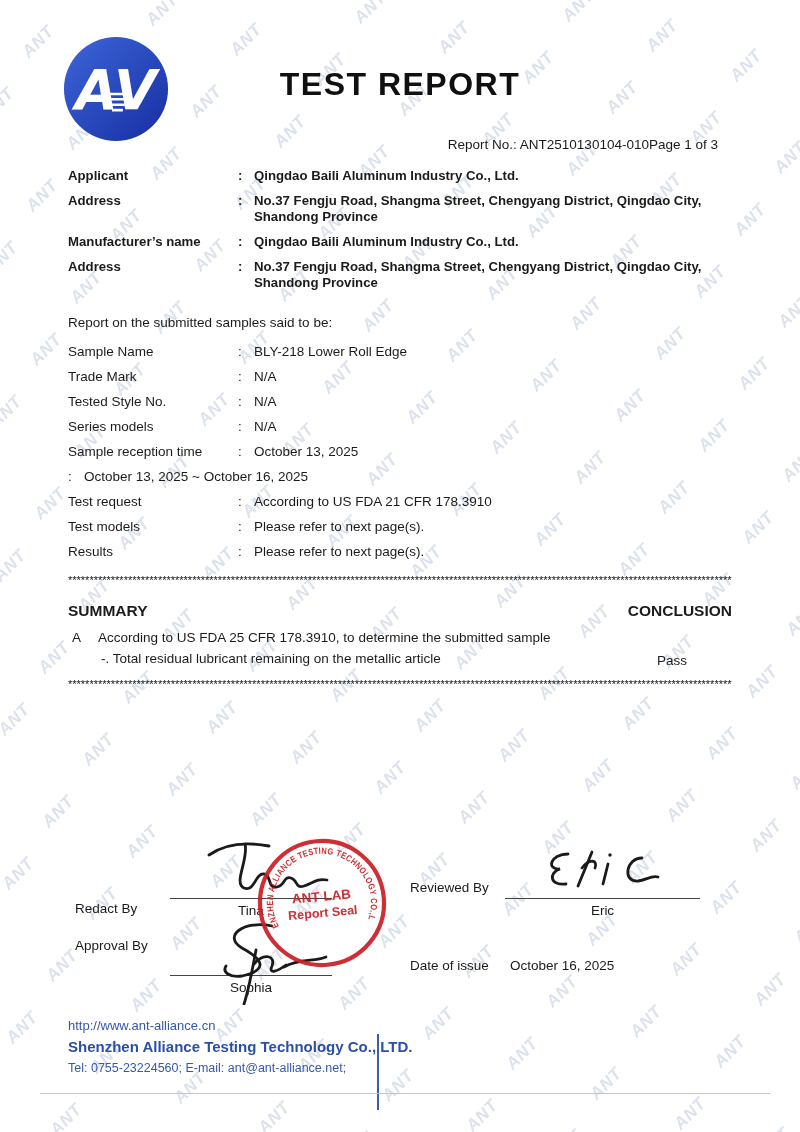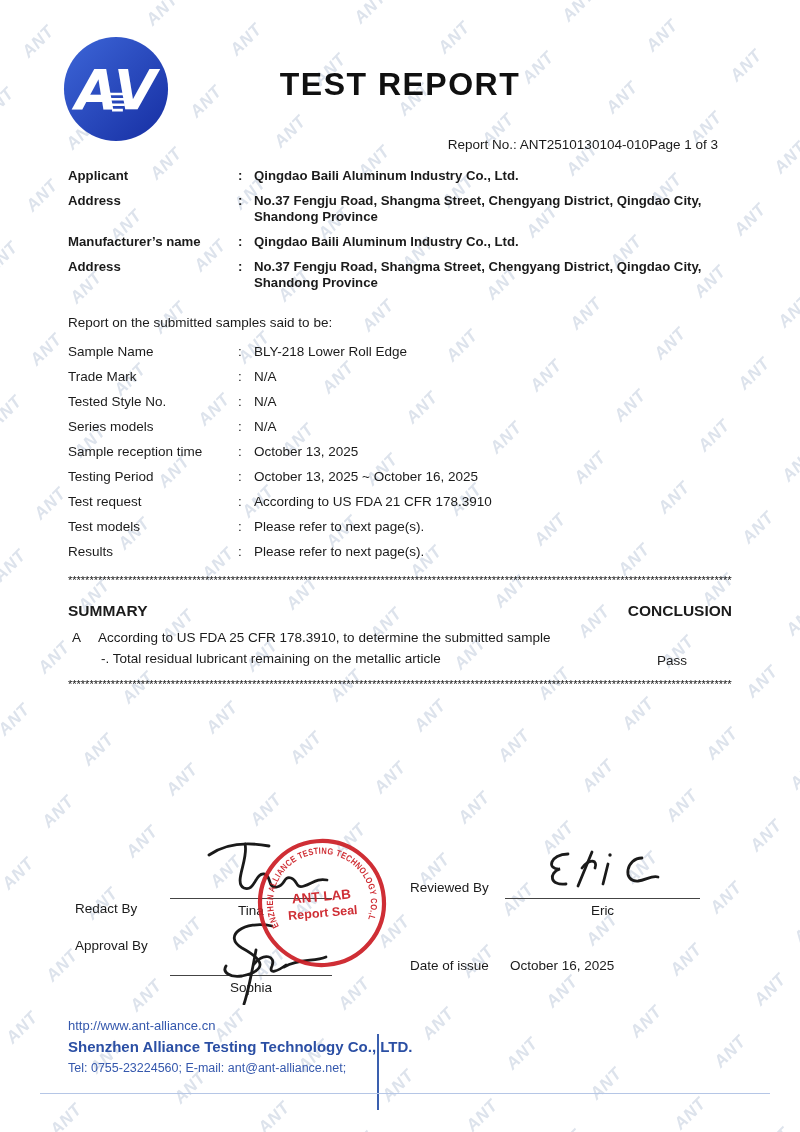--- a/index.html
+++ b/index.html
@@ -281,21 +281,20 @@
       <span class="lab">Series models</span>
       <span class="col">:</span>
       <span class="val">N/A</span>
     </div>
     <div class="kv-row">
       <span class="lab">Sample reception time</span>
       <span class="col">:</span>
       <span class="val">October 13, 2025</span>
     </div>
     <div class="kv-row">
-      <span class="lab">Testing Period</span>
       <span class="col">:</span>
       <span class="val">October 13, 2025 ~ October 16, 2025</span>
     </div>
     <div class="kv-row">
       <span class="lab">Test request</span>
       <span class="col">:</span>
       <span class="val">According to US FDA 21 CFR 178.3910</span>
     </div>
     <div class="kv-row">
       <span class="lab">Test models</span>

